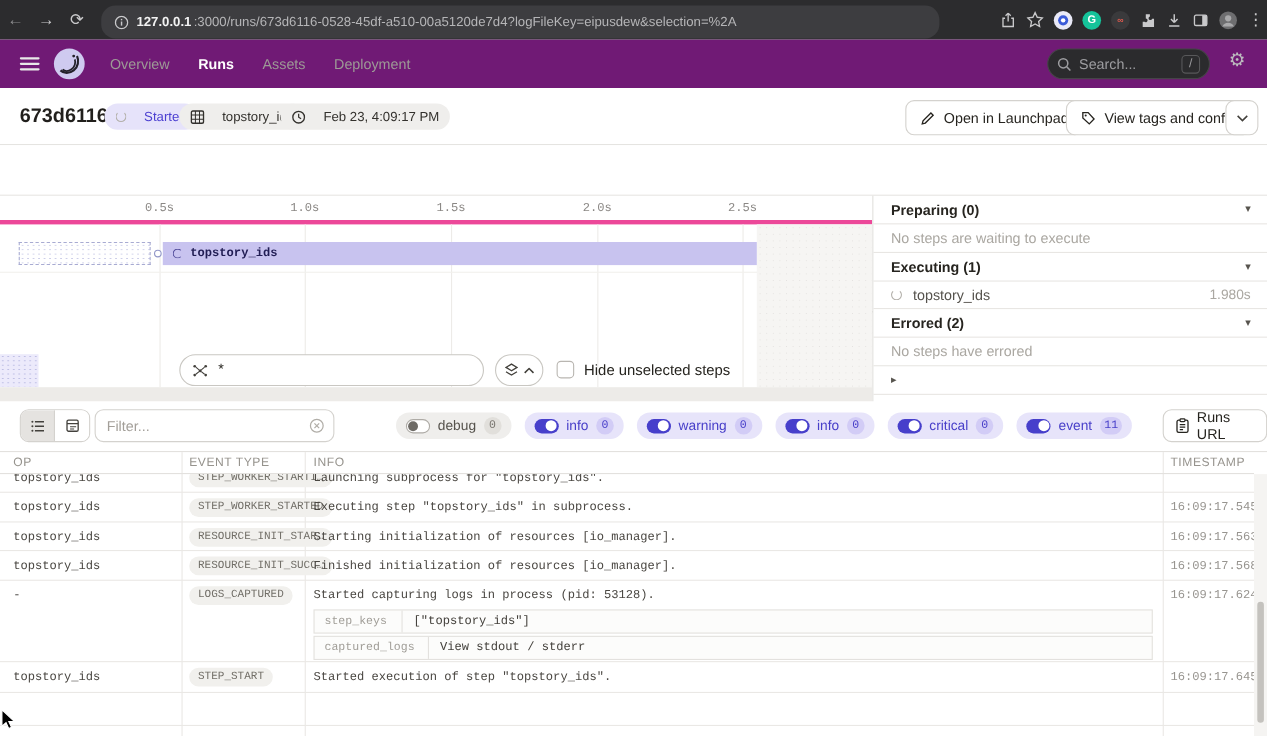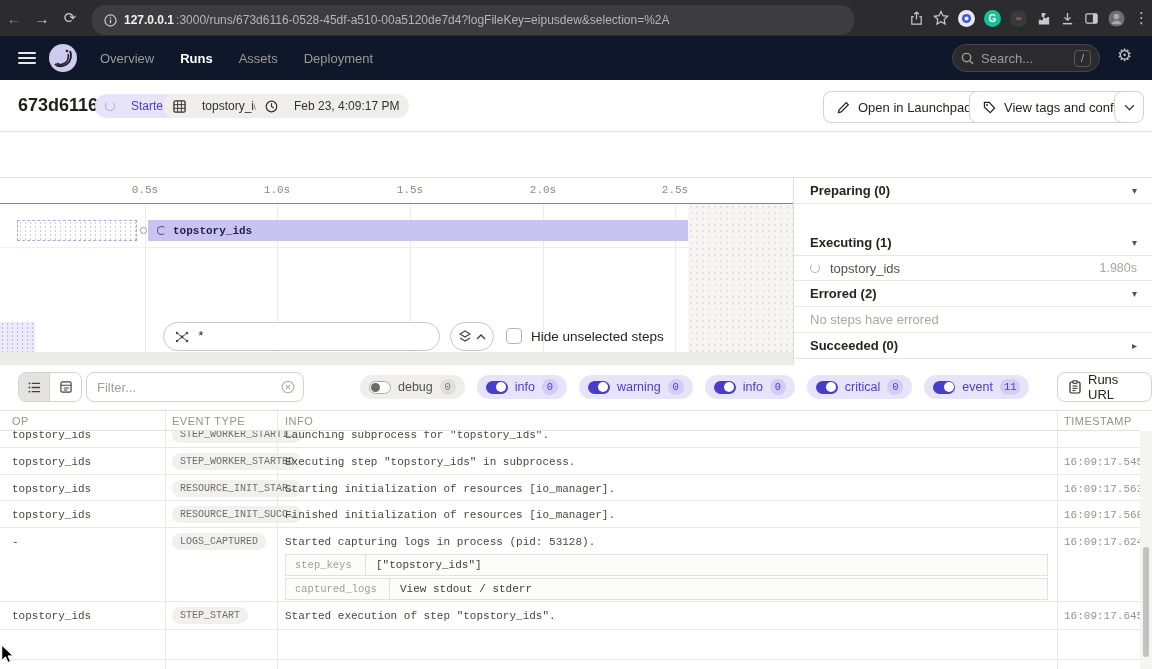--- a/index.html
+++ b/index.html
@@ -11,21 +11,21 @@
   .browser { left:0; top:0; width:1152px; height:36px; background:#2c2c2e; display:flex; align-items:center; }
   .bicon { color:#c9c9cb; font-size:15px; width:28px; text-align:center; flex:0 0 auto;}
   .bicon.dim { color:#8a8a8c; }
   .urlpill { position:absolute; left:92px; top:5px; width:762px; height:26px; background:#3d3d40; border-radius:13px; display:flex; align-items:center; padding:15px 12px; gap:7px; }
   .urlhost { color:#f2f2f2; font-weight:bold; font-size:12px; white-space:nowrap;}
   .urlrest { color:#b5b5b7; font-size:12px; white-space:nowrap; overflow:hidden;}
   .extrow { position:absolute; right:6px; top:0; height:36px; display:flex; align-items:center; gap:9px; }
   .extc { width:17px; height:17px; border-radius:50%; display:flex; align-items:center; justify-content:center; font-size:10px; font-weight:bold; color:#fff;}
 
   
-  .nav { left:0; top:36px; width:1152px; height:44px; background:#0f172a; display:flex; align-items:center; }
+  .nav { left:0; top:36px; width:1152px; height:44px; background:#701a75; display:flex; align-items:center; }
   .burger { width:18px; margin-left:18px; cursor:pointer;}
   .burger div { height:2px; background:#e8e8e8; margin:3px 0; border-radius:1px;}
   .logo { margin-left:12px; }
   .navtabs { display:flex; gap:26px; margin-left:22px; }
   .navtab { color:#9d9a96; font-size:13px; cursor:pointer;}
   .navtab.active { color:#fff; font-weight:bold; }
   .searchpill { position:absolute; left:952px; top:8px; width:148px; height:28px; background:#2b2b2d; border:1px solid #454547; border-radius:15px; display:flex; align-items:center; padding:0 8px; gap:7px;}
   .searchtxt { color:#9d9da0; font-size:13px; flex:1;}
   .slashkey { border:1px solid #58585a; color:#9d9da0; border-radius:4px; font-size:11px; width:17px; height:17px; display:flex; align-items:center; justify-content:center;}
   .gear { position:absolute; left:1117px; top:9px; color:#bdbdbf; font-size:17px; font-family:"DejaVu Sans",sans-serif; cursor:pointer;}
@@ -50,21 +50,21 @@
   .checkbox { width:16px; height:16px; border:1px solid #b9b6b1; border-radius:4px; background:#fff; cursor:pointer; flex:0 0 auto;}
   .cklabel { font-size:13.5px; color:#26241f;}
   .ckrow { position:absolute; display:flex; align-items:center; gap:9px;}
   .reexec { position:absolute; left:870px; top:141px; height:30px; display:flex; cursor:pointer;}
   .reexec-main { background:#262626; color:#fff; font-size:13px; display:flex; align-items:center; padding:0 13px; border-radius:8px 0 0 8px;}
   .reexec-caret { width:22px; background:#8d8d8d; border-radius:0 8px 8px 0; display:flex; align-items:center; justify-content:center; color:#222; font-size:9px;}
   .terminate { position:absolute; left:1056px; top:141px; height:30px; background:#dc4c3f; color:#fff; border-radius:8px; display:flex; align-items:center; gap:7px; padding:0 12px; font-size:13px; cursor:pointer;}
 
   
   .gantt { left:0; top:178px; width:793px; height:174px; background:#fff; overflow:hidden;}
-  .gaxis { position:absolute; left:0; top:0; width:793px; height:26px; border-bottom:1px solid #ec4899; background:#fff;}
+  .gaxis { position:absolute; left:0; top:0; width:793px; height:26px; border-bottom:4px solid #ec4899; background:#fff;}
   .gtick { position:absolute; top:6px; font-family:"Liberation Mono","DejaVu Sans Mono",monospace; font-size:11px; color:#8b8885; transform:translateX(-50%);}
   .gline { position:absolute; top:26px; width:1px; height:148px; background:#edebe8;}
   .growline { position:absolute; left:0; top:69px; width:793px; height:1px; background:#f2f0ed;}
   .gfuture { position:absolute; left:688px; top:26px; width:105px; height:148px; background:#f6f5f3;
       background-image:radial-gradient(rgba(120,118,110,.14) .8px, transparent .8px); background-size:6px 6px;}
   .gwait { position:absolute; left:17px; top:42px; width:120px; height:21px; border:1px dashed #a8abd2;
       background-image:radial-gradient(rgba(110,115,190,.35) .8px, transparent .8px); background-size:5px 4px; cursor:pointer;}
   .gdot { position:absolute; left:140px; top:49px; width:7px; height:7px; border:1.5px solid #9297c8; border-radius:50%; background:#fff;}
   .gbar { position:absolute; left:148px; top:42px; width:540px; height:21px; background:#c8c3ef; display:flex; align-items:center; gap:7px; padding:0 9px; cursor:pointer;}
   .gbar-label { font-family:"Liberation Mono","DejaVu Sans Mono",monospace; font-size:11px; font-weight:bold; color:#211d54;}
@@ -392,38 +392,40 @@
   </div>
 </div>
 
 <div class="abs splitter"></div>
 
 <div class="abs steps">
   <div class="srow" style="top:0; height:26px;">
     <span class="stitle">Preparing (0)</span>
       <span class="scaret caret-down"></span>
   </div>
+  <div class="srow" style="top:26px; height:26px;">
+    <span class="sempty">No steps are waiting to execute</span>
+  </div>
   <div class="srow" style="top:52px; height:26px;">
     <span class="stitle">Executing (1)</span>
       <span class="scaret caret-down"></span>
   </div>
   <div class="srow" style="top:78px; height:25px;">
     <span class="spin"></span>
     <span class="sstep-name">topstory_ids</span>
     <span class="sdur">1.980s</span>
   </div>
   <div class="srow" style="top:103px; height:26px;">
     <span class="stitle">Errored (2)</span>
       <span class="scaret caret-down"></span>
   </div>
   <div class="srow" style="top:129px; height:26px;">
     <span class="sempty">No steps have errored</span>
   </div>
   <div class="srow" style="top:155px; height:26px;">
-    <span class="stitle">Succeeded (0)</span>
       <span class="scaret caret-right"></span>
   </div>
 </div>
 
 <div class="abs ltoolbar">
   <div class="seggroup" style="left:18px; top:7px; position:absolute;">
     <div class="seg active" style="width:31px;">
         <svg width="13" height="11" viewBox="0 0 14 12">
           <circle cx="1.5" cy="1.5" r="1" fill="#43413c"></circle>
           <circle cx="1.5" cy="6" r="1" fill="#43413c"></circle>

